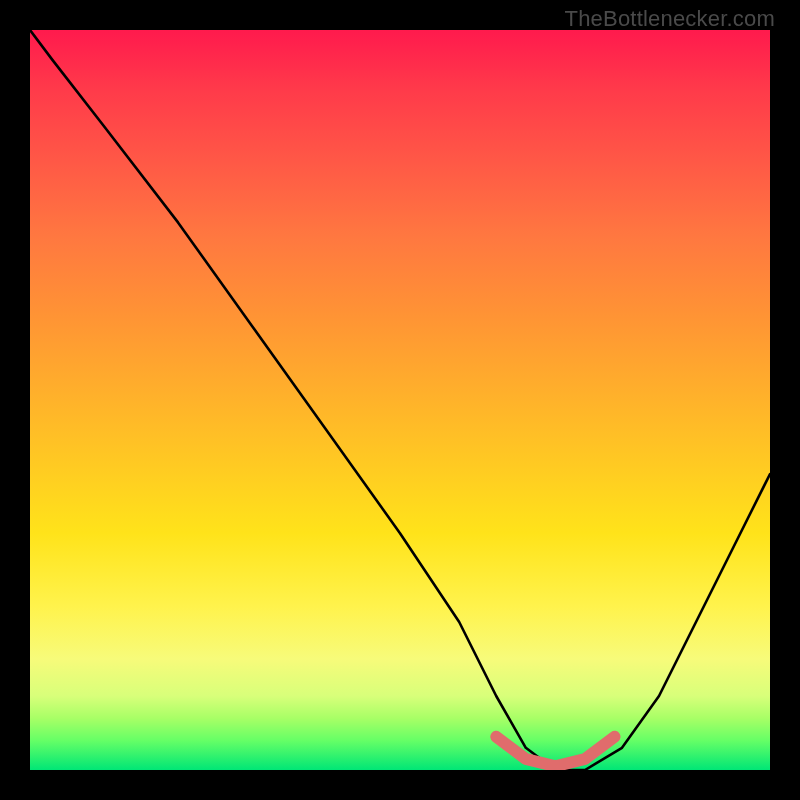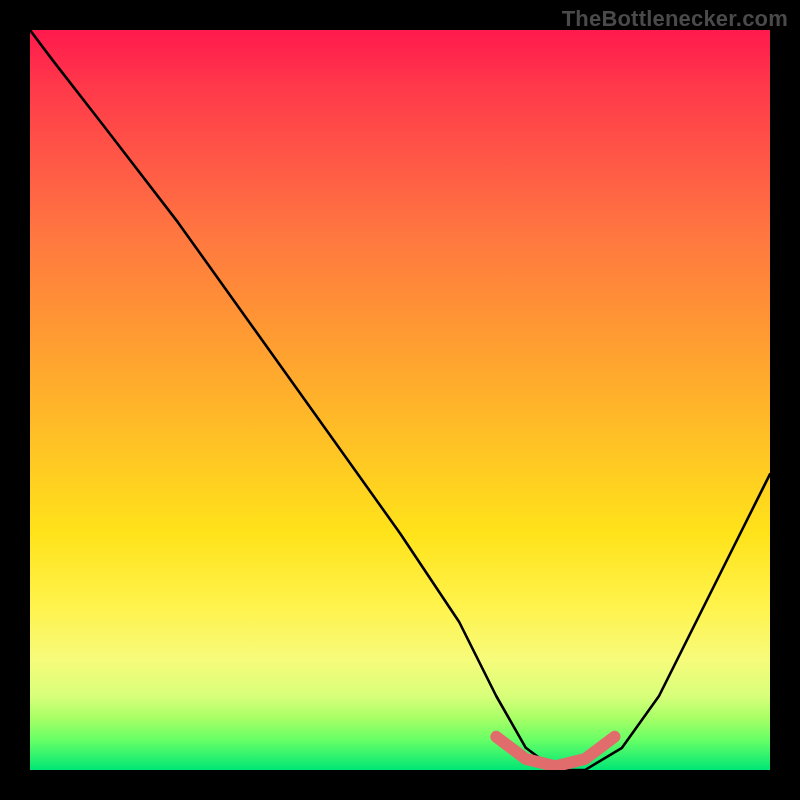--- a/index.html
+++ b/index.html
@@ -51,24 +51,24 @@
     inset: 0;
   }
   .highlight {
     position: absolute;
     inset: 0;
     pointer-events: none;
   }
   .watermark {
     position: absolute;
     top: 6px;
-    right: 12px;
+    right: 25px;
     color: #4a4a4a;
     font-size: 22px;
-    font-weight: 700;
+    font-weight: 400;
     letter-spacing: 0.2px;
     user-select: none;
   }
 </style>
 </head>
 <body>
 
 <div class="frame">
   <div class="watermark">TheBottlenecker.com</div>
 

